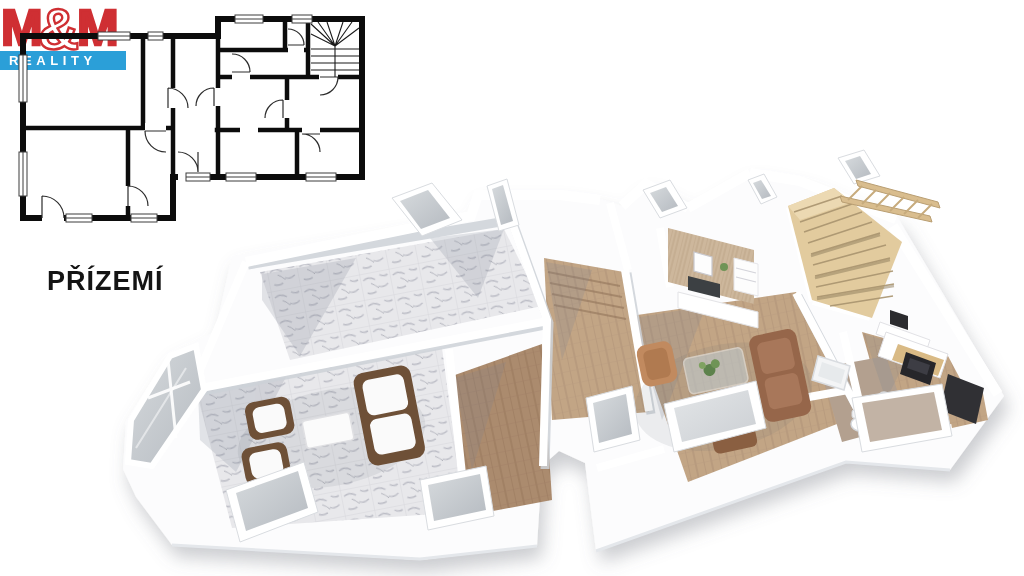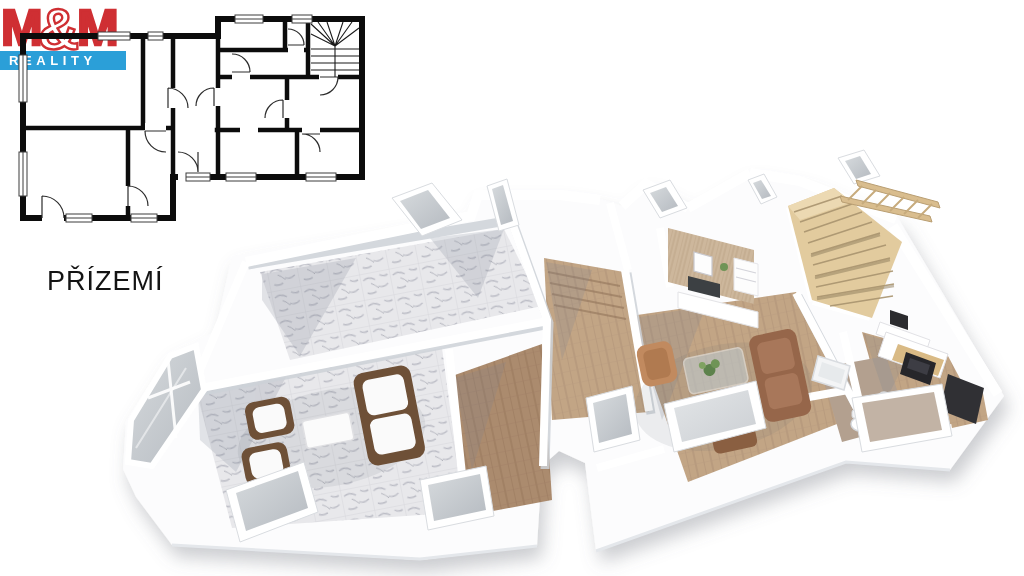--- a/index.html
+++ b/index.html
@@ -1,19 +1,19 @@
 <!DOCTYPE html>
 <html style="--logo_red: #cf2f33; --logo_blue: #2b9fd8; --wall_line: #0c0c0c; --slab: #fcfcfd; --marble: #e8e8eb; --marble_vein: #bcbdc6; --wood_dark: #ab8b6e; --wood_light: #c2a585; --stair_wood: #e2cb9e; --sofa_wicker: #6e5037; --sofa_leather: #96664a; --armchair_tan: #c18a5f; --cushion_white: #fafafa; --glass_gray: #c7cbd0; --plant_green: #6f9456; --appliance_black: #2b2b2e; --bath_floor: #b3a08f;"><head>
 <meta charset="utf-8">
 <style>
   html,body{margin:0;padding:0;background:#ffffff;}
   .stage{position:relative;width:1024px;height:576px;background:#fff;overflow:hidden;
          font-family:"Liberation Sans", sans-serif;}
   .stage svg{position:absolute;left:0;top:0;}
-  .floor-label{position:absolute;left:47px;top:266px;font-size:27px;font-weight:400;
+  .floor-label{position:absolute;left:47px;top:266px;font-size:27px;font-weight:700;
                letter-spacing:1px;color:#141414;}
   .logo{position:absolute;left:836px;top:18px;width:128px;height:72px;}
   .logo .red-text{fill:var(--logo_red,#cf2f33);stroke:var(--logo_red,#cf2f33);stroke-width:2.6px;
                   font-weight:bold;font-size:50px;font-family:"Liberation Sans",sans-serif;}
   .logo .amp-text{fill:#ffffff;stroke:var(--logo_red,#cf2f33);stroke-width:2.4px;
                   font-weight:bold;font-size:57px;font-family:"Liberation Sans",sans-serif;}
   .logo .blue-bar{fill:var(--logo_blue,#2b9fd8);}
   .logo .blue-text{fill:#ffffff;font-weight:bold;font-size:13px;letter-spacing:4.6px;
                    font-family:"Liberation Sans",sans-serif;}
   .w2d{stroke:var(--wall_line,#0c0c0c);fill:none;stroke-linecap:square;}

